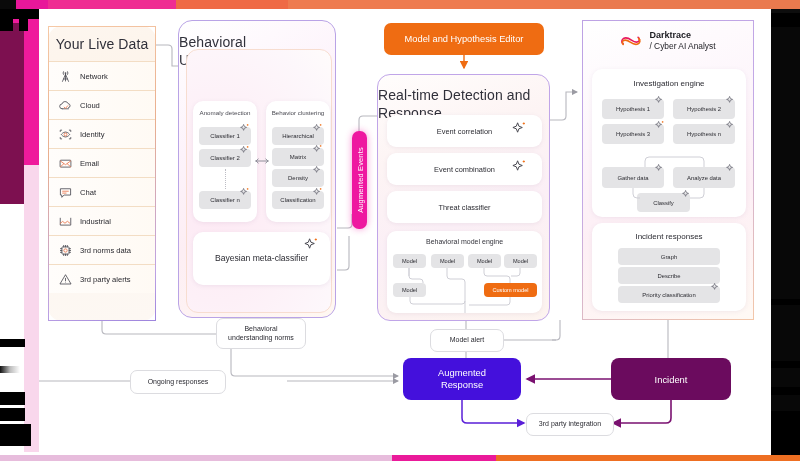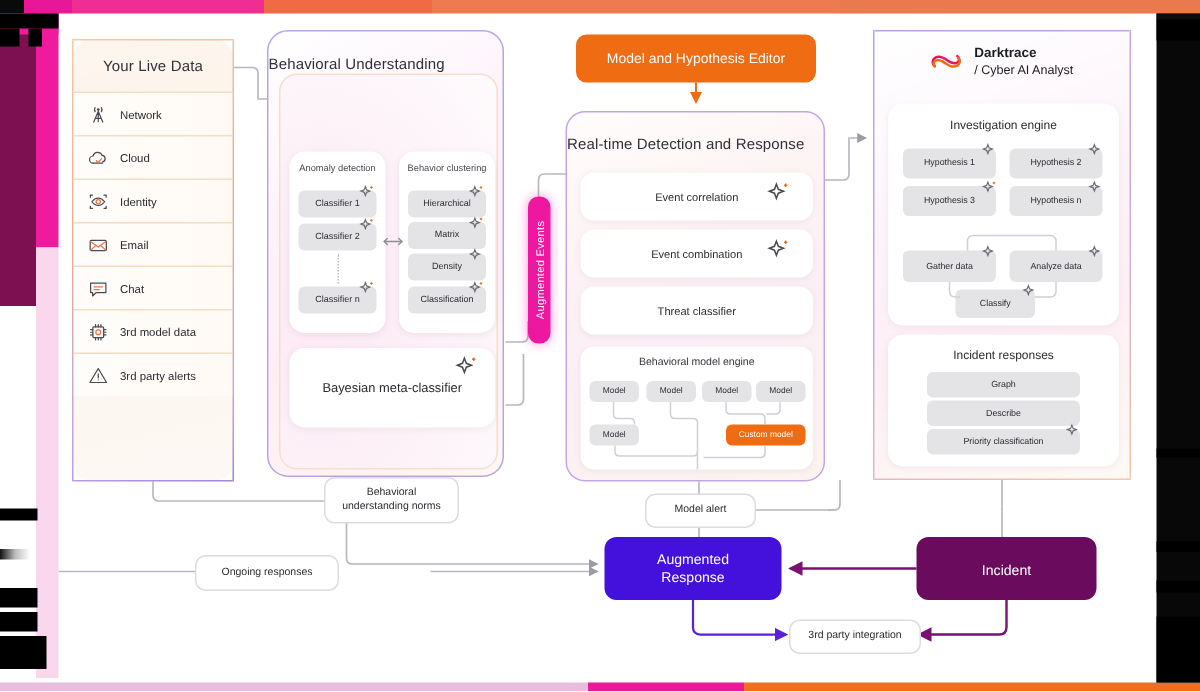--- a/index.html
+++ b/index.html
@@ -15,21 +15,21 @@
   .rightblack i{position:absolute;left:0;width:29px;background:#000;}
   .leftplum{position:absolute;left:0;top:9px;width:24px;height:195px;background:#7d1050;}
   .leftmag{position:absolute;left:24px;top:9px;width:15px;height:156px;background:#ef1a9c;}
   .leftmag2{position:absolute;left:0;top:9px;width:39px;height:14px;background:#ef1a9c;}
   .leftpink{position:absolute;left:24px;top:165px;width:15px;height:287px;background:#f9d7ec;}
   .lblk{position:absolute;background:#000;}
   .lfade{position:absolute;left:0;width:20px;height:7px;background:linear-gradient(90deg,#111,#bbb,#fff);}
 
   
   .panel{position:absolute;border-radius:14px;box-sizing:border-box;}
-  .panel-title{font-size:10px;text-align:center;color:#30303a;letter-spacing:.1px;}
+  .panel-title{font-size:14px;text-align:center;color:#30303a;letter-spacing:.1px;}
   .sub-title{font-size:6.2px;text-align:center;color:#4a4a52;}
 
   
   #liveData{left:48px;top:26px;width:108px;height:295px;border:1.2px solid;
     border-image:linear-gradient(160deg,#f6c9a6,#e9ae8e 40%,#bda2e4 85%,#9d84dd) 1;
     border-radius:14px;
     background:linear-gradient(168deg,#fdf6ef 0%,#fdf3e9 30%,#fdf6f0 60%,#fdf8f3 100%);
     overflow:hidden;}
   #liveData .hd{height:34px;display:flex;align-items:center;justify-content:center;}
   .ld-row{height:29px;display:flex;align-items:center;gap:7px;padding-left:9px;
@@ -227,28 +227,35 @@
     </div>
 
     <div class="ld-row">
       <svg class="ld-ic" viewBox="0 0 20 20" fill="none" stroke="#4a4a52" stroke-width="1.1">
         <path d="M3.2 5h13.6v8.4H8.2L5 16.4v-3H3.2z" stroke-linejoin="round"></path>
         <path d="M6.2 8.3h7.6M6.2 10.8h4.6" stroke="#e8734a" stroke-linecap="round"></path>
       </svg>
       <span class="lbl">Chat</span>
     </div>
 
+    <div class="ld-row">
+      <svg class="ld-ic" viewBox="0 0 20 20" fill="none" stroke="#4a4a52" stroke-width="1.1">
+        <path d="M3 5.6v9.2h14V5.6" stroke-linecap="round"></path>
+        <path d="M3 12.5l3.2-2.6 3.1 2.4 3.2-2.6 3.2 2.5" stroke="#e8734a" stroke-linecap="round" stroke-linejoin="round"></path>
+      </svg>
+      <span class="lbl">Industrial</span>
+    </div>
 
     <div class="ld-row">
       <svg class="ld-ic" viewBox="0 0 20 20" fill="none" stroke="#4a4a52" stroke-width="1.1">
         <rect x="5.2" y="5.2" width="9.6" height="9.6" rx="1"></rect>
         <path d="M7.6 3.2v2M10 3.2v2M12.4 3.2v2M7.6 14.8v2M10 14.8v2M12.4 14.8v2M3.2 7.6h2M3.2 10h2M3.2 12.4h2M14.8 7.6h2M14.8 10h2M14.8 12.4h2" stroke-linecap="round"></path>
         <circle cx="10" cy="10" r="2.2" stroke="#e8734a"></circle>
       </svg>
-      <span class="lbl">3rd model data</span>
+      <span class="lbl">3rd norms data</span>
     </div>
 
     <div class="ld-row">
       <svg class="ld-ic" viewBox="0 0 20 20" fill="none" stroke="#4a4a52" stroke-width="1.1">
         <path d="M10 3.6L17.4 16H2.6z" stroke-linejoin="round"></path>
         <path d="M10 8.4v3.4" stroke-linecap="round"></path>
         <circle cx="10" cy="13.6" r=".55" fill="#4a4a52" stroke="none"></circle>
       </svg>
       <span class="lbl">3rd party alerts</span>
     </div>

